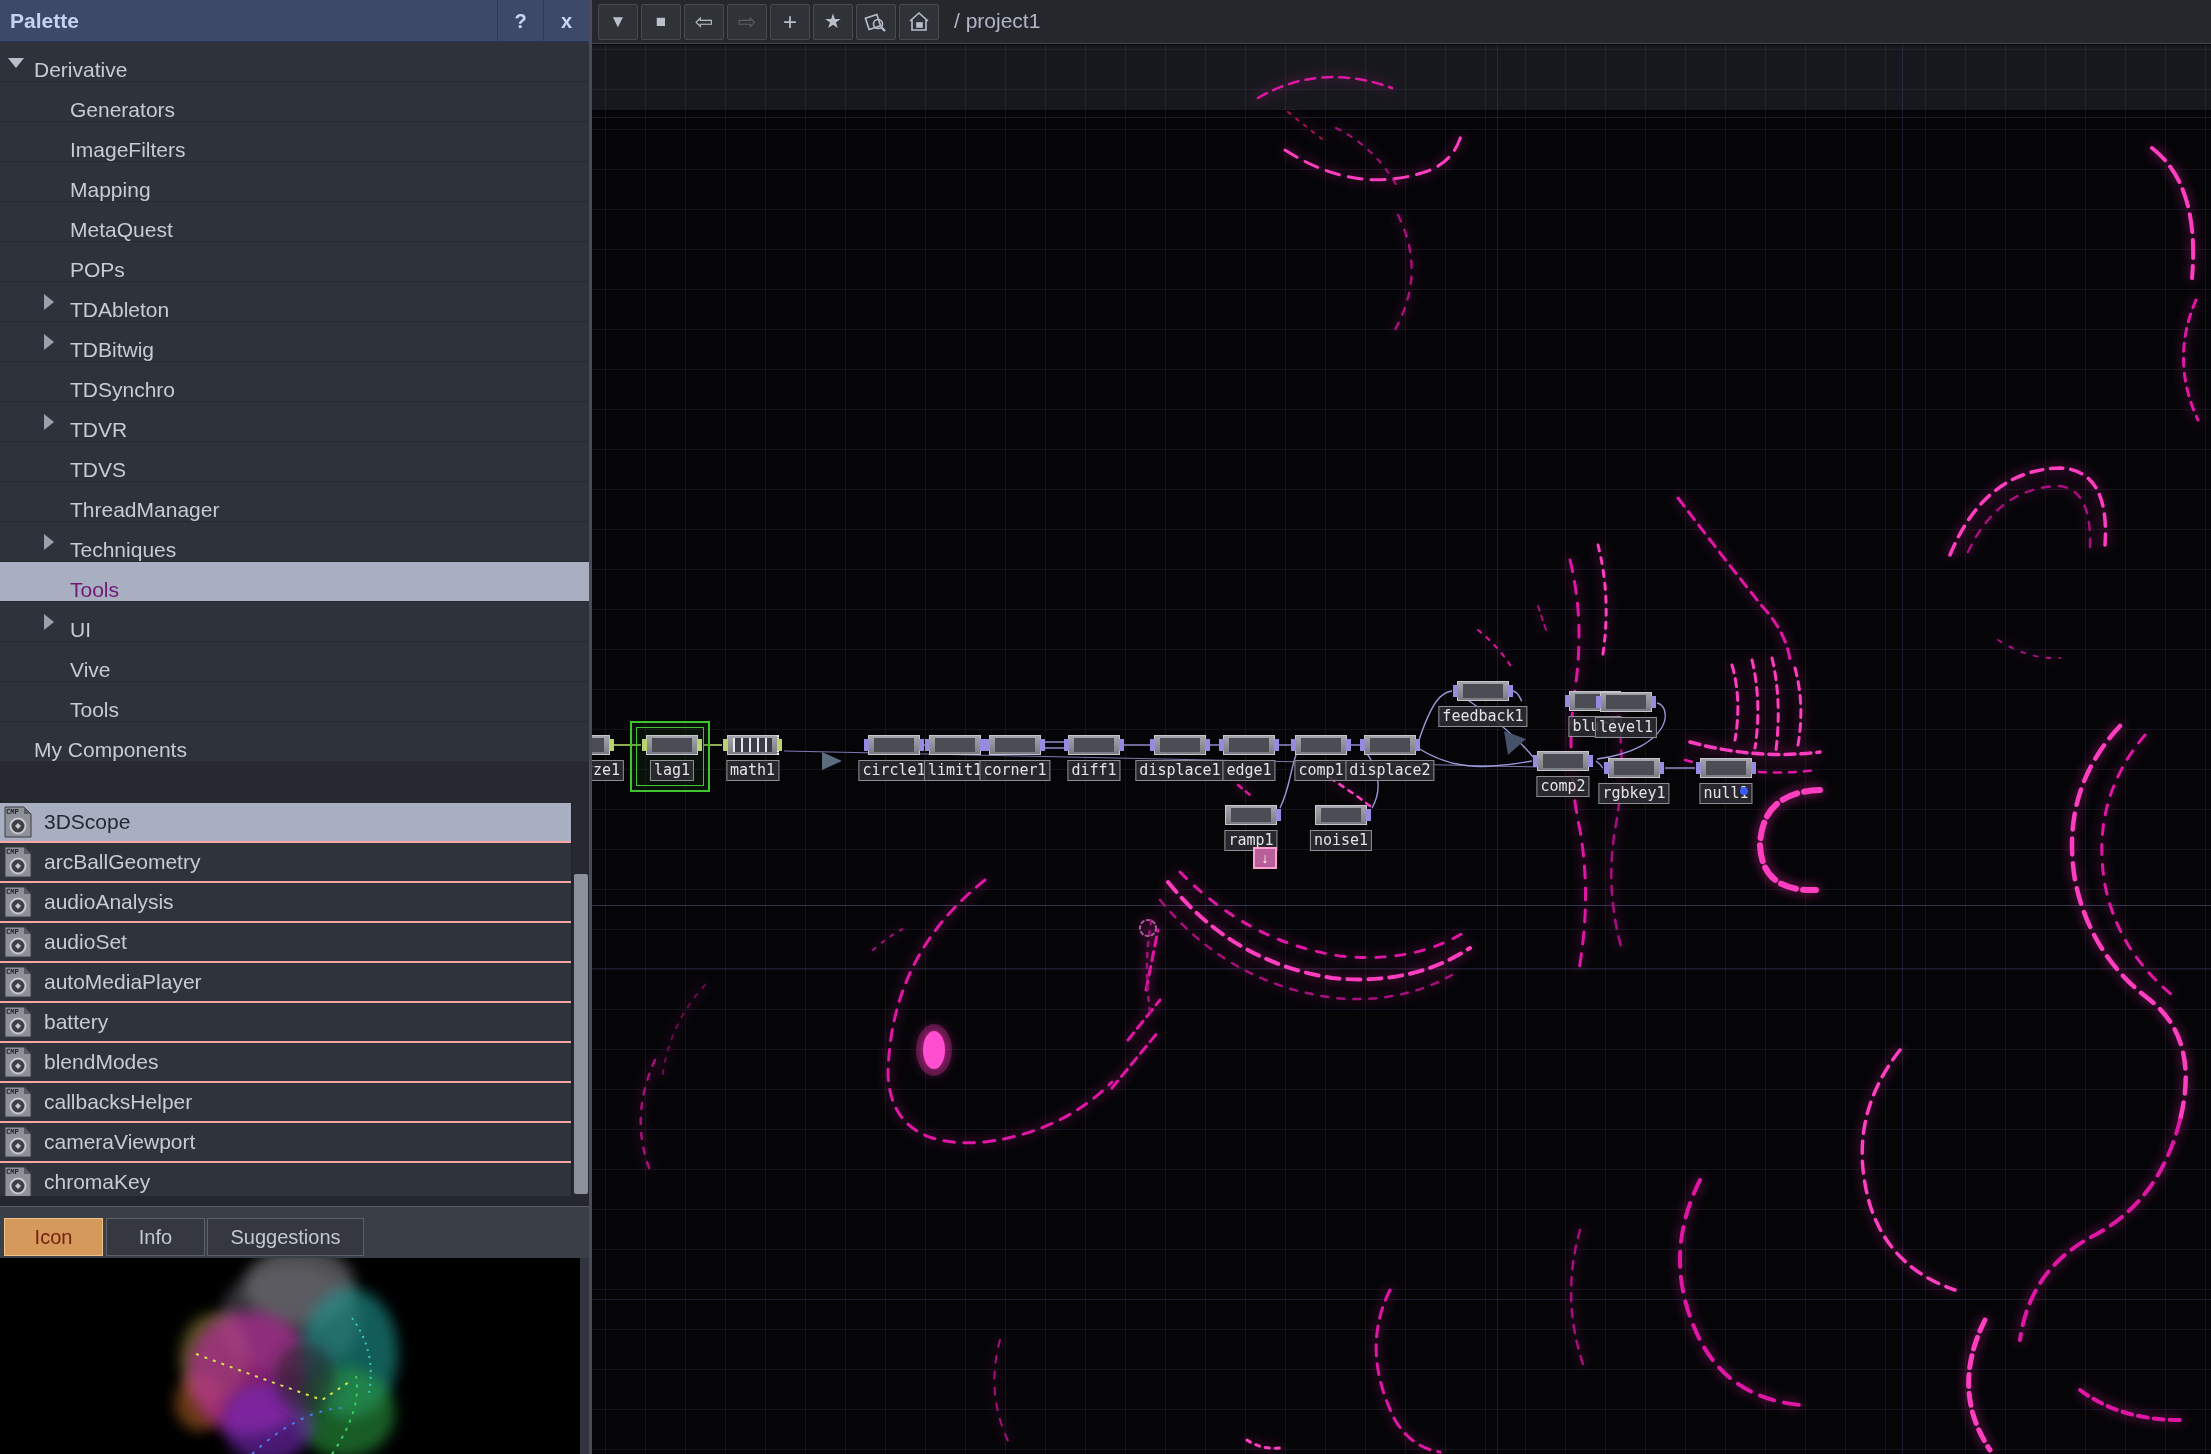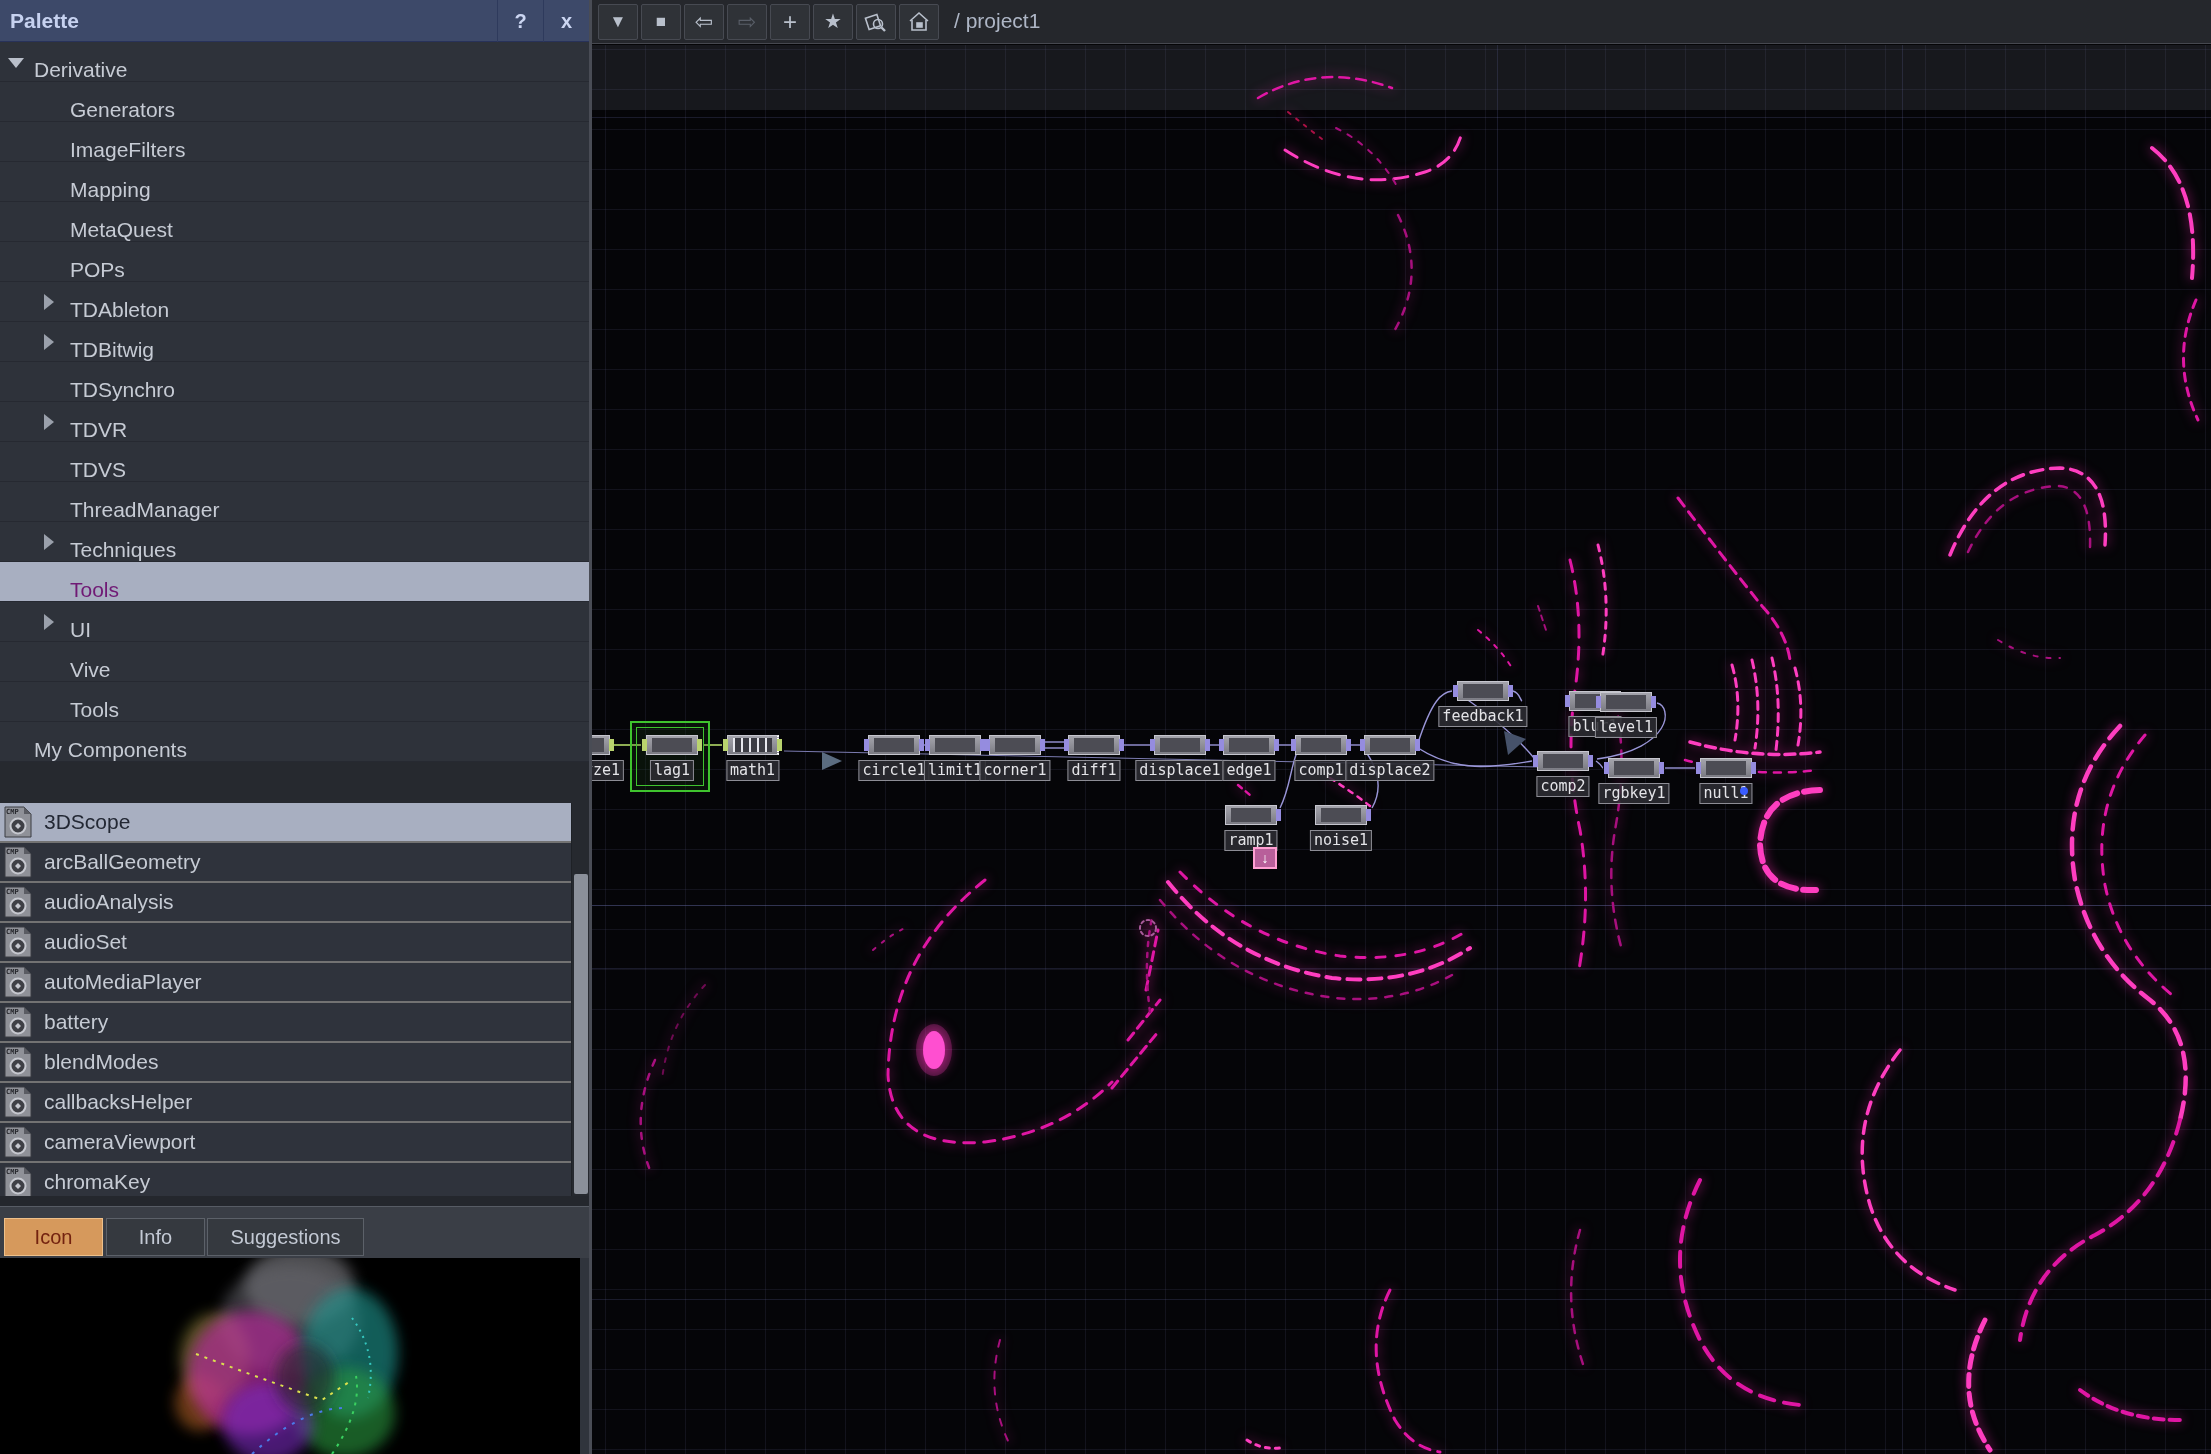--- a/index.html
+++ b/index.html
@@ -23,21 +23,21 @@
   .trow.sel{background:#a8afc1;color:#701a75;}
   .trow .lbl{position:absolute;top:8px;}
   .l0 .lbl{left:34px;} .l1 .lbl{left:70px;}
   .arr{position:absolute;top:13px;width:0;height:0;border-style:solid;}
   .l0 .arr{left:8px;} .l1 .arr{left:44px;}
   .arr.exp{border-width:10px 8px 0 8px;border-color:#b9bfca transparent transparent transparent;top:16px;}
   .arr.col{border-width:8px 0 8px 10px;border-color:transparent transparent transparent #9aa0ab;top:12px;}
 
   
   #complist-gap{position:absolute;left:0;top:762px;width:589px;height:41px;background:#26292f;}
-  #complist{position:absolute;left:0;top:803px;width:571px;height:393px;overflow:hidden;background:#737373;}
+  #complist{position:absolute;left:0;top:803px;width:571px;height:393px;overflow:hidden;background:#fca5a5;}
   .crow{position:relative;height:38px;margin-bottom:2px;background:#2f333c;color:#c6cbd4;
         font-size:21px;line-height:38px;}
   .crow.sel{background:#a8afc1;color:#232834;}
   .crow .lbl{position:absolute;left:44px;top:0;}
   .cicon{position:absolute;left:3px;top:2px;}
   #list-scroll{position:absolute;left:571px;top:803px;width:18px;height:393px;background:#26292f;border-left:1px solid #1e2126;box-sizing:border-box;}
   #list-thumb{position:absolute;left:2px;top:71px;width:14px;height:320px;background:#8b909a;border-radius:2px;}
   #list-sep1{position:absolute;left:0;top:1196px;width:589px;height:10px;background:#24272d;}
   #list-sep2{position:absolute;left:0;top:1206px;width:589px;height:1px;background:#575c65;}
 

